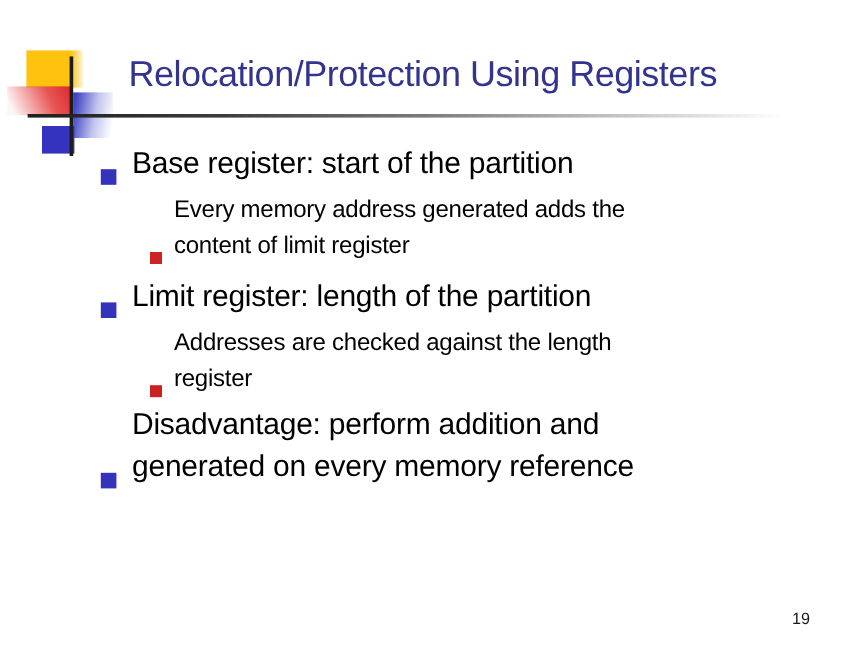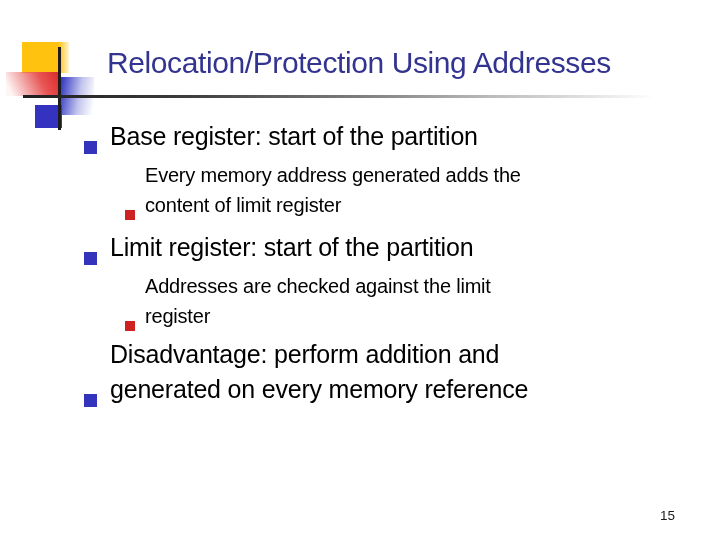--- a/index.html
+++ b/index.html
@@ -74,50 +74,50 @@
 
 <div class="slide">
 
   <div class="sq sq-yellow"></div>
   <div class="sq sq-red"></div>
   <div class="sq sq-bluefade"></div>
   <div class="sq sq-blue"></div>
   <div class="vline"></div>
   <div class="hline"></div>
 
-  <div class="title">Relocation/Protection Using Addresses</div>
+  <div class="title">Relocation/Protection Using Registers</div>
 
   <div class="content">
 
     <div class="row l1">
       <span class="b1"></span>
       <div class="t1">Base register: start of the partition</div>
     </div>
 
     <div class="row l2 mt-sub">
       <span class="b2"></span>
       <div class="t2">Every memory address generated adds the
 content of limit register</div>
     </div>
 
 
     <div class="row l1 mt-main2">
       <span class="b1"></span>
-      <div class="t1">Limit register: start of the partition</div>
+      <div class="t1">Limit register: length of the partition</div>
     </div>
 
     <div class="row l2 mt-sub">
       <span class="b2"></span>
-      <div class="t2">Addresses are checked against the limit
+      <div class="t2">Addresses are checked against the length
 register</div>
     </div>
 
     <div class="row l1 mt-main3">
       <span class="b1"></span>
       <div class="t1">Disadvantage: perform addition and
 generated on every memory reference</div>
     </div>
 
   </div>
 
-  <div class="pagenum">15</div>
+  <div class="pagenum">19</div>
 
 </div>
 
 </body></html>

